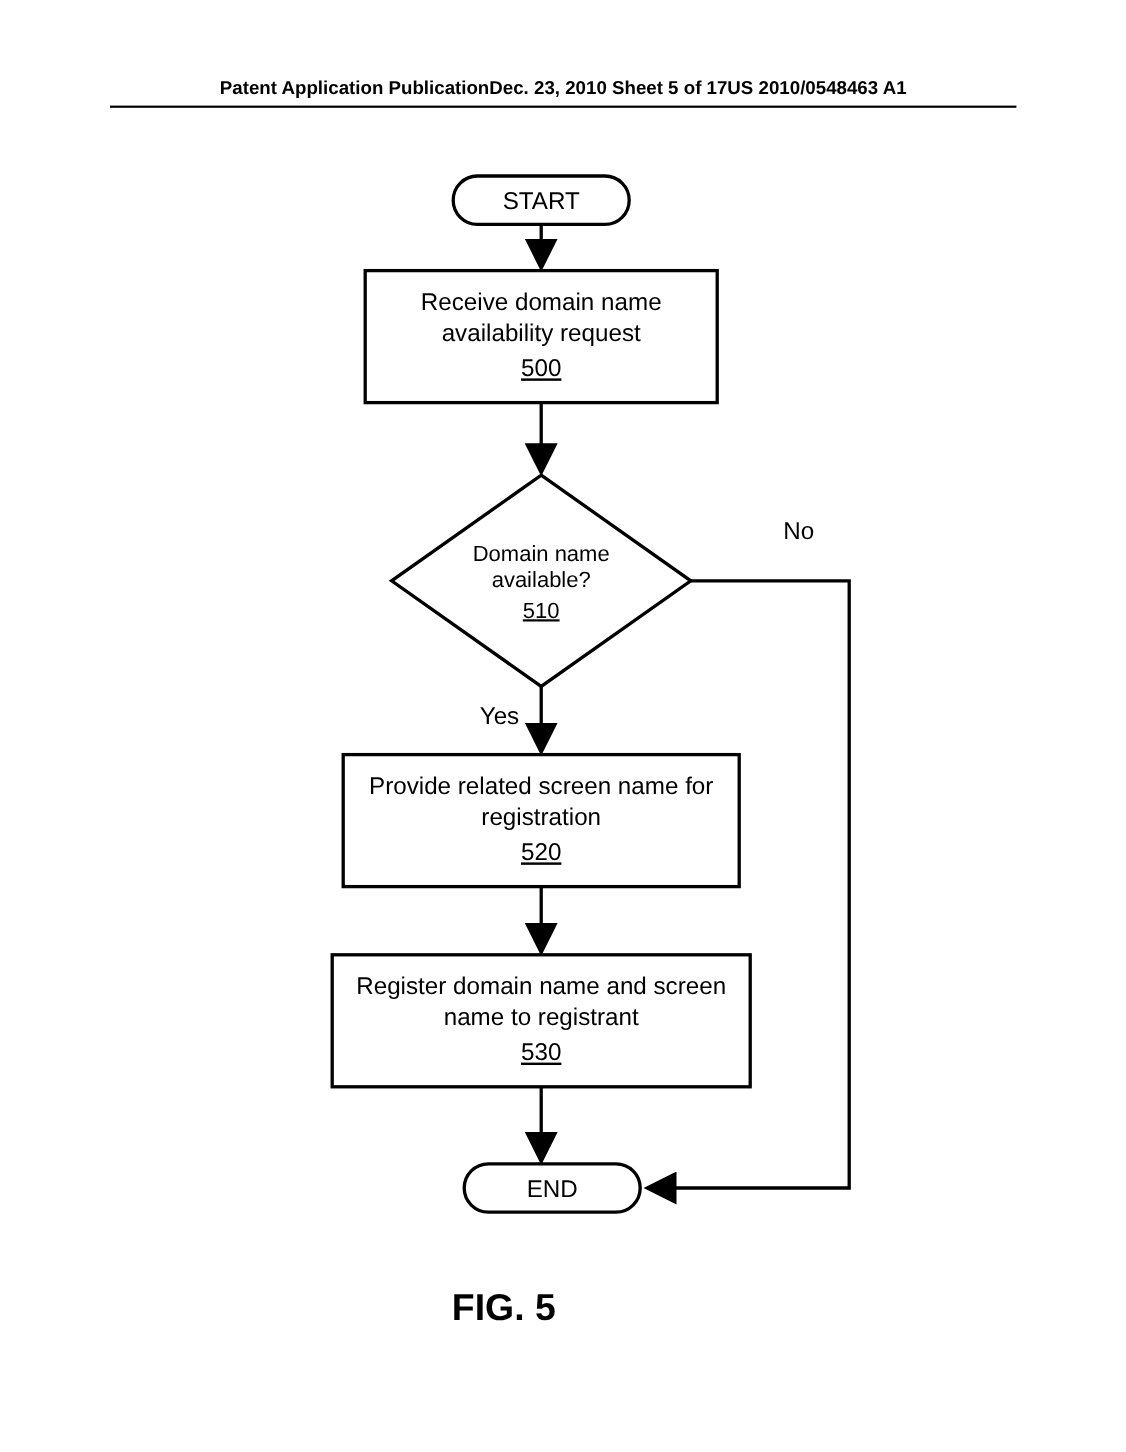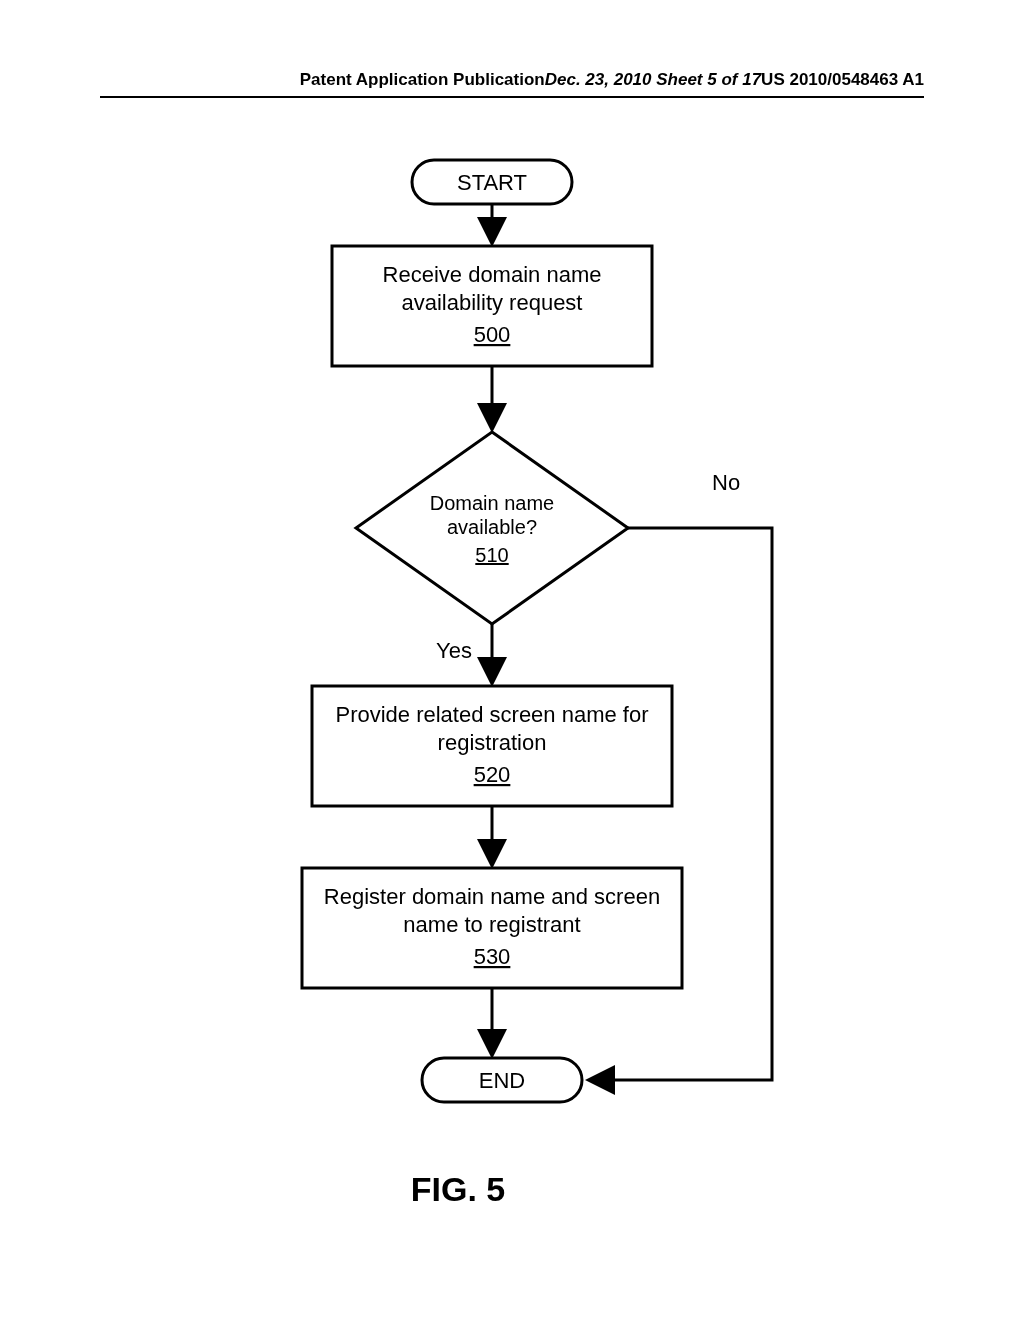--- a/index.html
+++ b/index.html
@@ -13,23 +13,23 @@
   }
   .page-header {
     position: absolute;
     top: 70px;
     left: 100px;
     right: 100px;
     font-size: 17px;
     font-weight: bold;
     color: #000;
     display: flex;
-    justify-content: flex-end;
+    justify-content: center;
   }
-  .page-header .center { text-align: center; font-style: italic; }
+  .page-header .center { text-align: center; }
   .page-hr {
     position: absolute;
     top: 96px;
     left: 100px;
     right: 100px;
     height: 0;
     border-top: 2px solid #000;
   }
   svg.flowchart {
     position: absolute;

